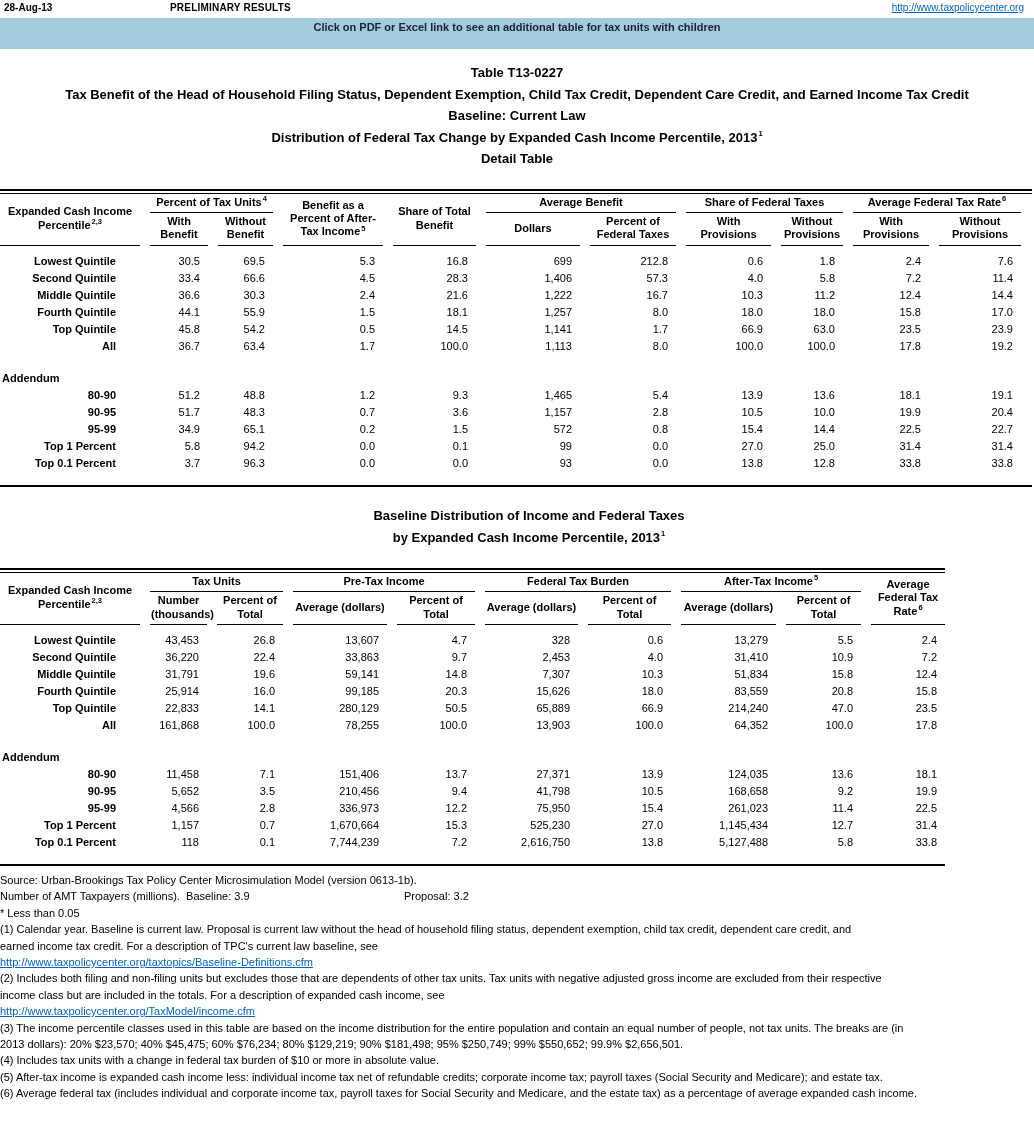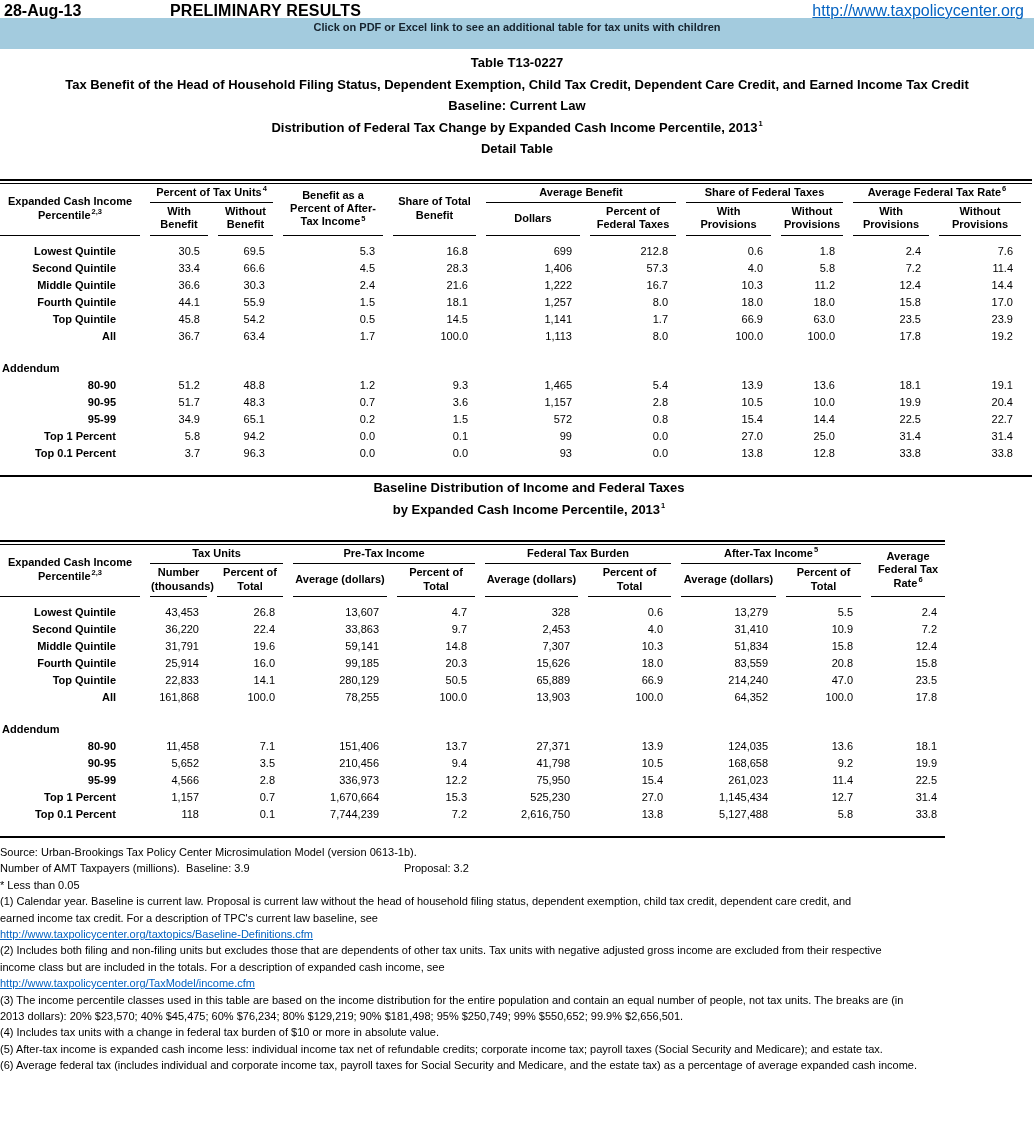--- a/index.html
+++ b/index.html
@@ -8,33 +8,33 @@
     --text_color:#000000;
   }
   *{box-sizing:border-box;}
   html,body{margin:0;padding:0;}
   body{
     width:1034px;height:1136px;overflow:hidden;background:#fff;
     color:var(--text_color,#000);
     font-family:"Liberation Sans","DejaVu Sans",sans-serif;
   }
   
-  .topbar{position:relative;height:18px;font-size:16px;font-weight:bold;}
+  .topbar{position:relative;height:18px;font-size:10px;font-weight:bold;}
   .topbar .date{position:absolute;left:4px;top:2px;}
   .topbar .prelim{position:absolute;left:170px;top:2px;letter-spacing:.2px;}
   .topbar .siteurl{position:absolute;right:10px;top:2px;font-weight:normal;
     color:var(--link_color);text-decoration:underline;cursor:pointer;}
   
   .banner{height:31px;line-height:19px;background:var(--banner_bg);
     text-align:center;font-size:11px;font-weight:bold;color:#16232e;}
   
-  .titleblock{margin-top:3px;text-align:center;}
+  .titleblock{margin-top:13px;text-align:center;}
   .titleblock div{font-size:13px;font-weight:bold;line-height:21.5px;}
   sup{font-size:7.5px;vertical-align:super;line-height:0;margin-left:1px;}
-  .t2title{text-align:center;padding-left:24px;}
+  .t2title{margin-top:18px;text-align:center;padding-left:24px;}
   .t2title div{font-size:13px;font-weight:bold;line-height:22px;}
   
   .double-rule{border-top:2.5px solid #000;border-bottom:1.8px solid #000;height:5px;margin-top:19px;}
   .single-rule{border-top:2px solid #000;height:2px;}
   .w1{width:1032px;} .w2{width:945px;}
   
   table.tbl{border-collapse:separate;border-spacing:10px 0;table-layout:fixed;margin-left:-10px;}
   .t1{width:1041px;} .t2{width:965px;}
   .tbl th{font-size:11px;font-weight:bold;text-align:center;vertical-align:middle;
     padding:2px 1px 3px;line-height:1.22;}

